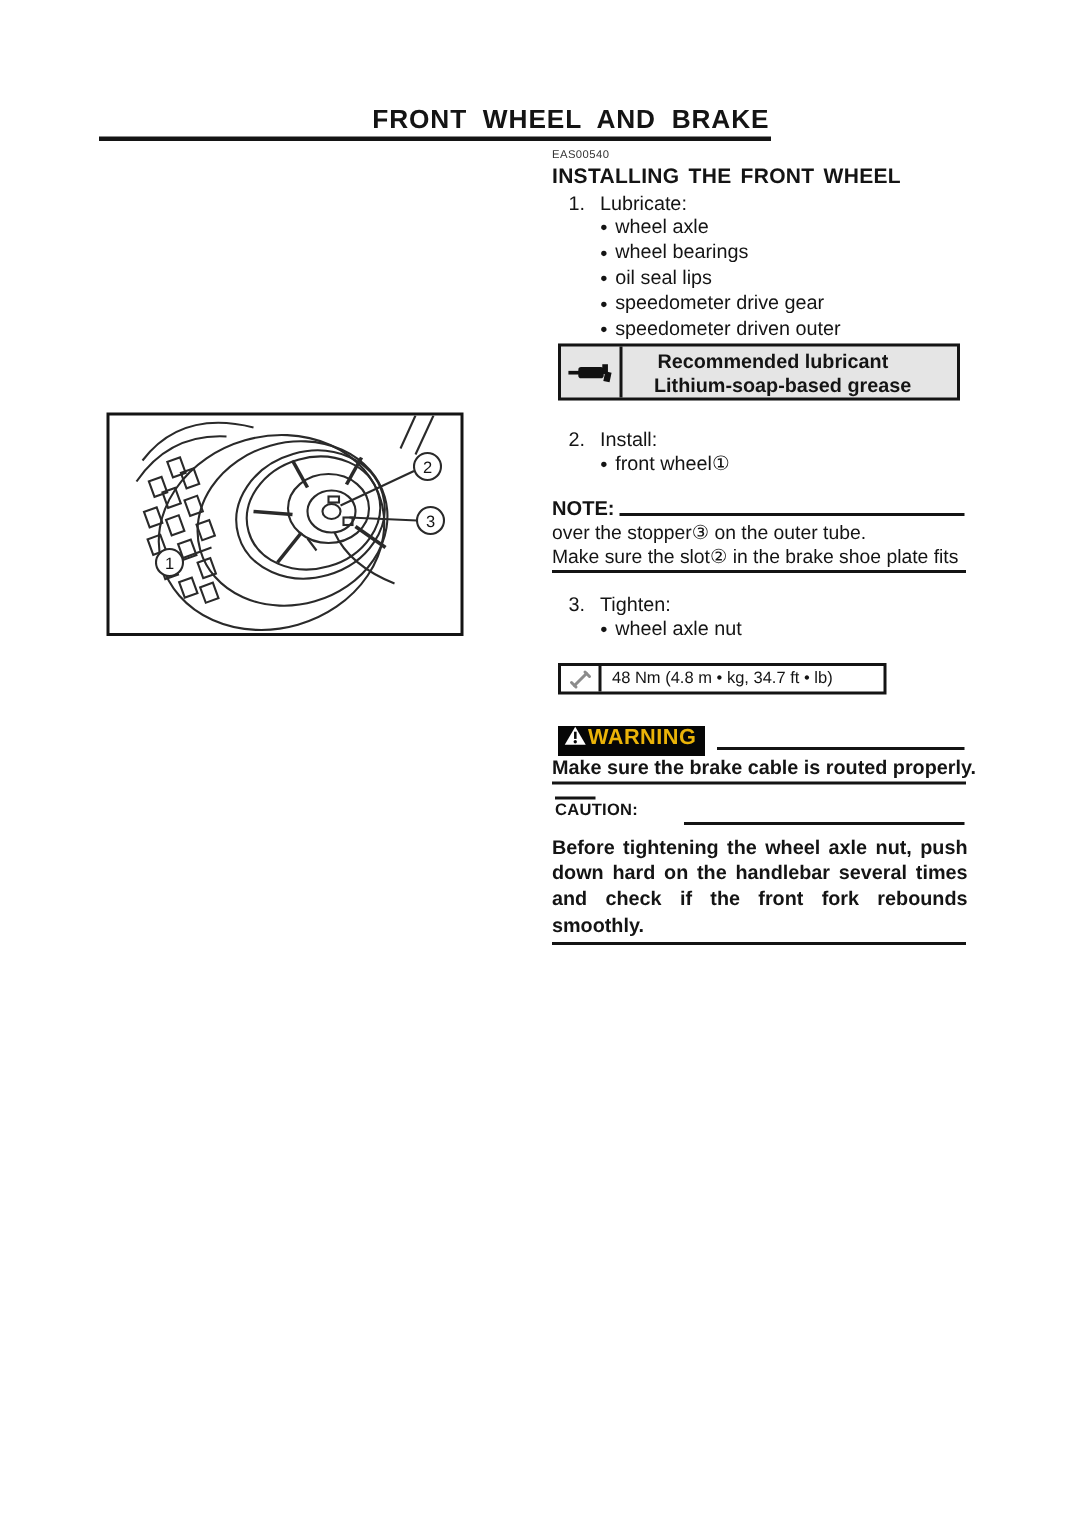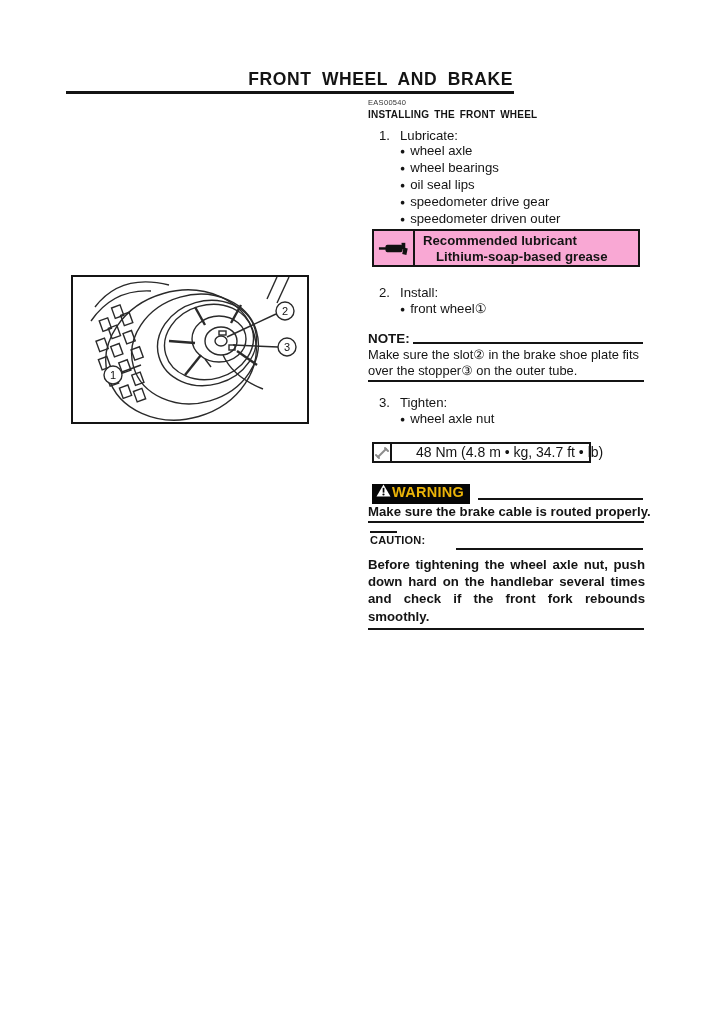--- a/index.html
+++ b/index.html
@@ -13,38 +13,38 @@
     letter-spacing:.6px;word-spacing:5px;white-space:nowrap;}
   .title-rule{left:66px;top:91px;width:448px;height:2.5px;background:#141414;}
   .chas-box{left:517px;top:51px;width:131px;height:44px;border:2.5px solid #141414;display:flex;box-sizing:border-box;}
   .chas-label{width:62px;display:flex;align-items:center;justify-content:center;
     font-size:20.5px;font-weight:bold;letter-spacing:.5px;border-right:2.5px solid #141414;}
   .chas-icon{flex:1;display:flex;align-items:center;justify-content:center;}
   
   .figure-box{left:71px;top:275px;width:238px;height:149px;border:2px solid #141414;box-sizing:border-box;background:#fff;}
   
   .topic-code{left:368px;top:98px;font-size:7.5px;letter-spacing:.3px;color:#333;}
-  .doc-heading{left:368px;top:109px;font-size:10px;font-weight:bold;letter-spacing:.2px;word-spacing:2px;white-space:nowrap;}
+  .doc-heading{left:368px;top:109px;font-size:14px;font-weight:bold;letter-spacing:.2px;word-spacing:2px;white-space:nowrap;}
   .step{font-size:13.2px;white-space:nowrap;}
   .step .num{display:inline-block;margin-right:10px;}
   ul.bullets{margin:0;padding:0;list-style:none;}
   ul.bullets li{font-size:13.2px;line-height:16.1px;white-space:nowrap;}
   ul.bullets li::before{content:"\25CF";font-size:8.5px;margin-right:5px;position:relative;top:-1.5px;}
-  .lube-box{left:372px;top:229px;width:268px;height:38px;border:2.5px solid #141414;box-sizing:border-box;display:flex;background:#f9a8d4;}
+  .lube-box{left:372px;top:229px;width:268px;height:38px;border:2.5px solid #141414;box-sizing:border-box;display:flex;background:#e5e5e5;text-align:center;}
   .lube-icon{width:39px;border-right:2.5px solid #141414;display:flex;align-items:center;justify-content:center;}
   .lube-text{padding:2px 0 0 8px;font-size:13.2px;font-weight:bold;line-height:15.5px;white-space:nowrap;}
   .lube-value{margin-left:13px;}
   .note-label{left:368px;top:331px;font-size:13.4px;font-weight:bold;}
   .note-line{left:413px;top:342px;width:230px;height:1.8px;background:#141414;}
   .note-text{left:368px;top:347px;font-size:12.9px;line-height:16.4px;}
   .note-text div{white-space:nowrap;}
   .rule{background:#141414;}
   .torque-box{left:372px;top:442px;width:219px;height:21px;border:2px solid #141414;box-sizing:border-box;display:flex;align-items:stretch;background:#fff;}
   .torque-icon{width:25px;border-right:2px solid #141414;display:flex;align-items:center;justify-content:center;}
-  .torque-value{font-size:14px;line-height:17px;padding-left:24px;white-space:nowrap;}
+  .torque-value{font-size:11px;line-height:17px;padding-left:7px;white-space:nowrap;}
   .warn-label{left:372px;top:484px;height:19.5px;background:#060606;color:#eab308;display:inline-flex;
     padding:0 6px 0 4px;font-size:14.5px;font-weight:bold;letter-spacing:.3px;gap:1px;}
   .warn-line{left:478px;top:498px;width:165px;height:1.8px;background:#141414;}
   .warn-text{left:368px;top:504px;font-size:13.2px;font-weight:bold;white-space:nowrap;}
   .caution-overline{left:370px;top:531px;width:27px;height:2.2px;background:#141414;}
   .caution-label{left:370px;top:534px;font-size:11px;font-weight:bold;letter-spacing:.2px;}
   .caution-line{left:456px;top:548px;width:187px;height:1.8px;background:#141414;}
   .caution-text{left:368px;top:556px;width:277px;font-size:13.2px;font-weight:bold;line-height:17.2px;
     text-align:justify;}
   .page-number{left:338px;top:944px;font-size:10.8px;letter-spacing:.5px;}
@@ -153,22 +153,22 @@
   <div class="abs step" style="left:379px;top:285px;">
     <span class="num">2.</span><span>Install:</span>
   </div>
   <ul class="abs bullets" style="left:400px;top:301px;">
     <li>front wheel①</li>
   </ul>
 
   <div class="abs note-label">NOTE:</div>
   <div class="abs note-line"></div>
   <div class="abs note-text">
+    <div>over the stopper③ on the outer tube.</div>
     <div>Make sure the slot② in the brake shoe plate fits</div>
-    <div>over the stopper③ on the outer tube.</div>
   </div>
   <div class="abs rule" style="left:368px;top:380px;width:276px;height:2px;"></div>
 
   <div class="abs step" style="left:379px;top:395px;">
     <span class="num">3.</span><span>Tighten:</span>
   </div>
   <ul class="abs bullets" style="left:400px;top:411px;">
     <li>wheel axle nut</li>
   </ul>
 

